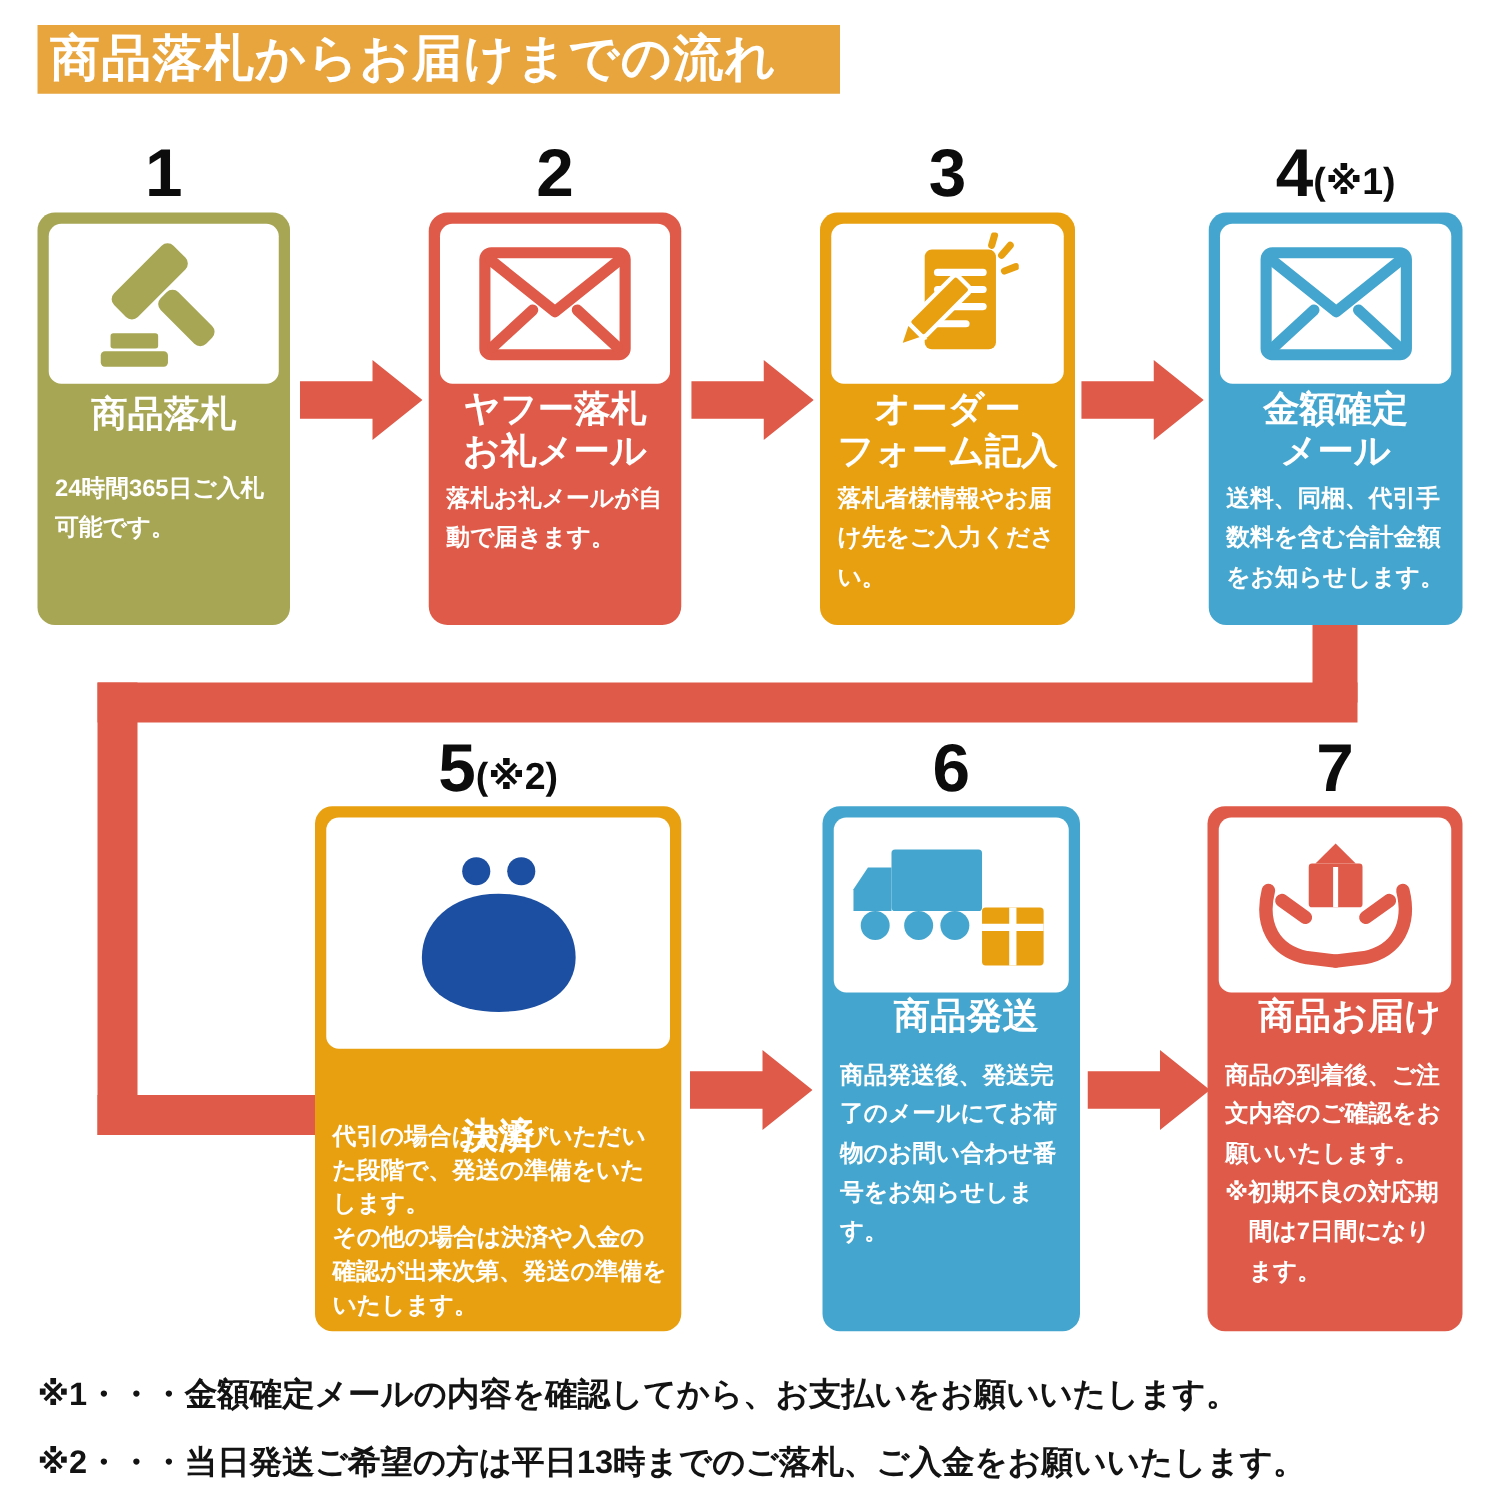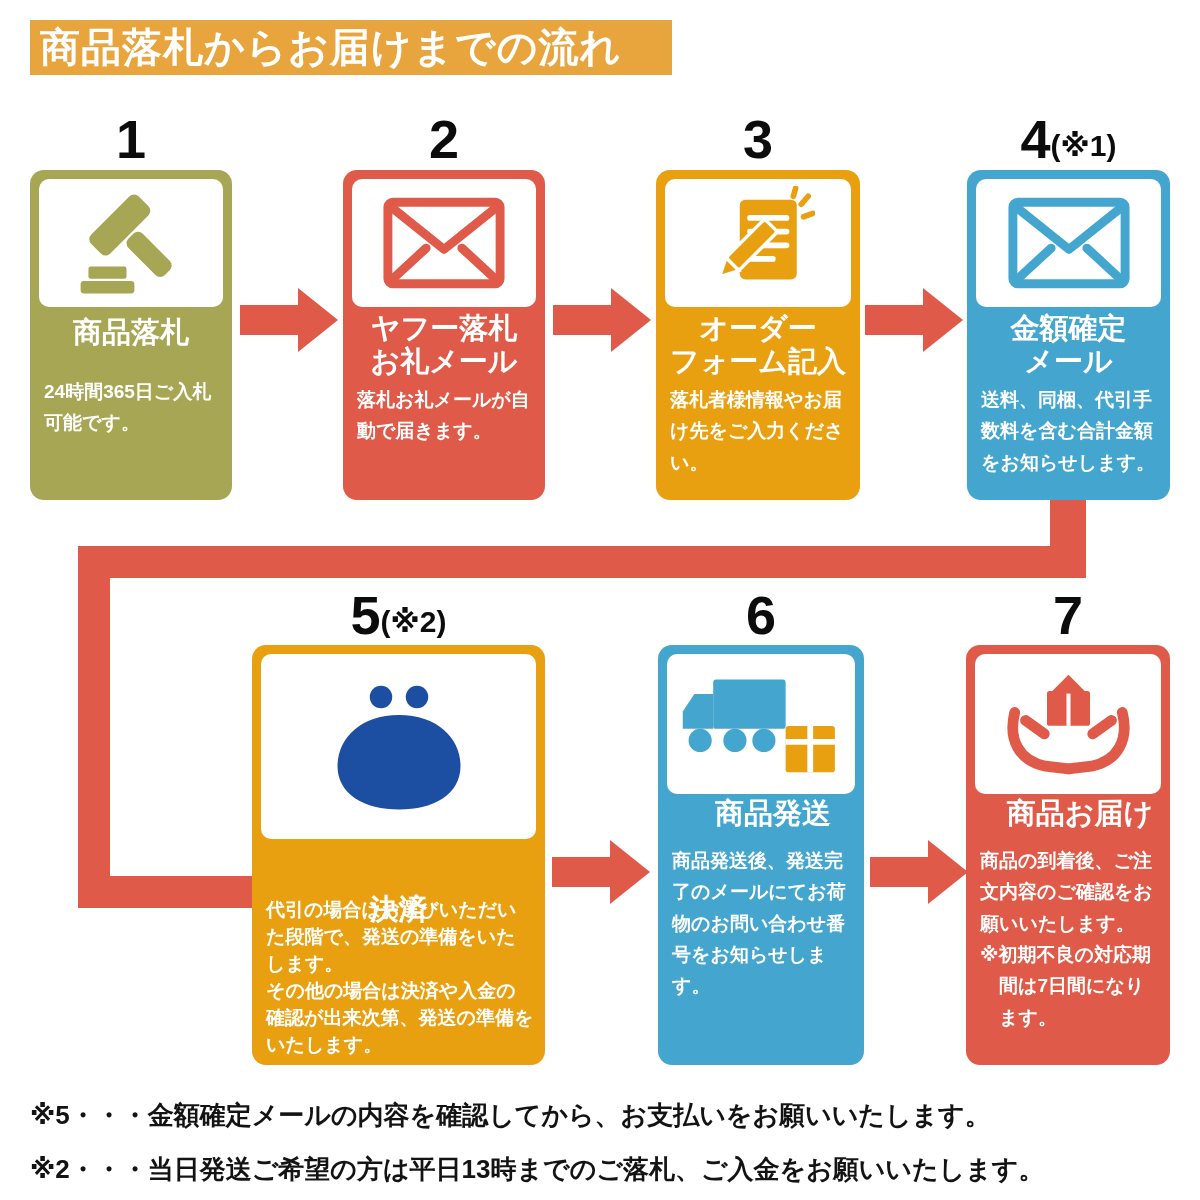--- a/index.html
+++ b/index.html
@@ -155,21 +155,21 @@
           <rect x="5" y="84" width="48" height="11" rx="3"></rect>
         </g>
       </svg>
     </div>
     <div class="title">商品落札</div>
     <div class="desc-wrap">
         <div class="desc">24時間365日ご入札可能です。</div>
       </div>
   </div>
 
-  <div class="card c2" style="background: rgb(223, 90, 72);">
+  <div class="card c2" style="background: rgb(223, 90, 72); border-radius: 15px;">
     <div class="panel">
       <svg width="128" height="102" viewBox="0 0 100 80" style="color: rgb(223, 90, 72);">
         <g fill="none" stroke="currentColor" stroke-width="7" stroke-linejoin="round" stroke-linecap="round">
           <rect x="6" y="8" width="88" height="64" rx="4"></rect>
           <path d="M10 13 L50 45 L90 13"></path>
           <path d="M11 67 L36 44"></path>
           <path d="M89 67 L64 44"></path>
         </g>
       </svg>
     </div>
@@ -284,16 +284,16 @@
         </g>
       </svg>
     </div>
     <div class="title">商品お届け</div>
     <div class="desc-wrap">
       <div class="desc">商品の到着後、ご注文内容のご確認をお願いいたします。</div>
       <div class="desc hang">※初期不良の対応期間は7日間になります。</div>
     </div>
   </div>
 
-  <div class="footnote f1">※5・・・金額確定メールの内容を確認してから、お支払いをお願いいたします。</div>
+  <div class="footnote f1">※1・・・金額確定メールの内容を確認してから、お支払いをお願いいたします。</div>
   <div class="footnote f2">※2・・・当日発送ご希望の方は平日13時までのご落札、ご入金をお願いいたします。</div>
 
 </div>
 
 </body></html>

